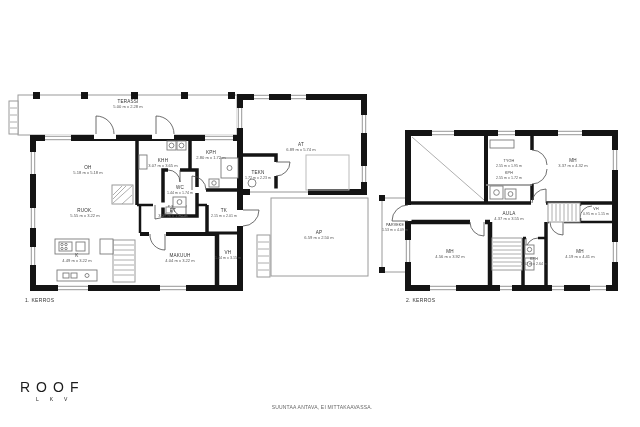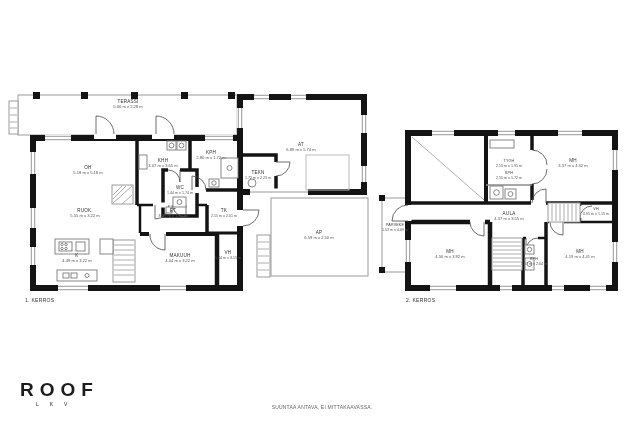--- a/index.html
+++ b/index.html
@@ -23,21 +23,21 @@
 
   
   .rname{font-size:4.6px;fill:#333333;letter-spacing:.2px;}
   .rdims{font-size:4.1px;fill:#555555;}
   .rsmall{font-size:3.6px;}
   .floorlbl{font-size:5px;fill:#333333;letter-spacing:.3px;}
   .discl{font-size:5px;fill:#666666;letter-spacing:.2px;}
 
   
   .logo{position:absolute;left:20px;top:380px;color:#1c1c1c;}
-  .logo-main{font-size:19px;letter-spacing:6px;font-weight:700;line-height:1;}
+  .logo-main{font-size:14px;letter-spacing:6px;font-weight:400;line-height:1;}
   .logo-sub{font-size:5px;letter-spacing:11px;padding-left:16px;margin-top:2px;}
 </style>
 </head>
 <body>
 
 <div class="page">
 
 <svg width="640" height="427" viewBox="0 0 640 427">
 
   <g>

